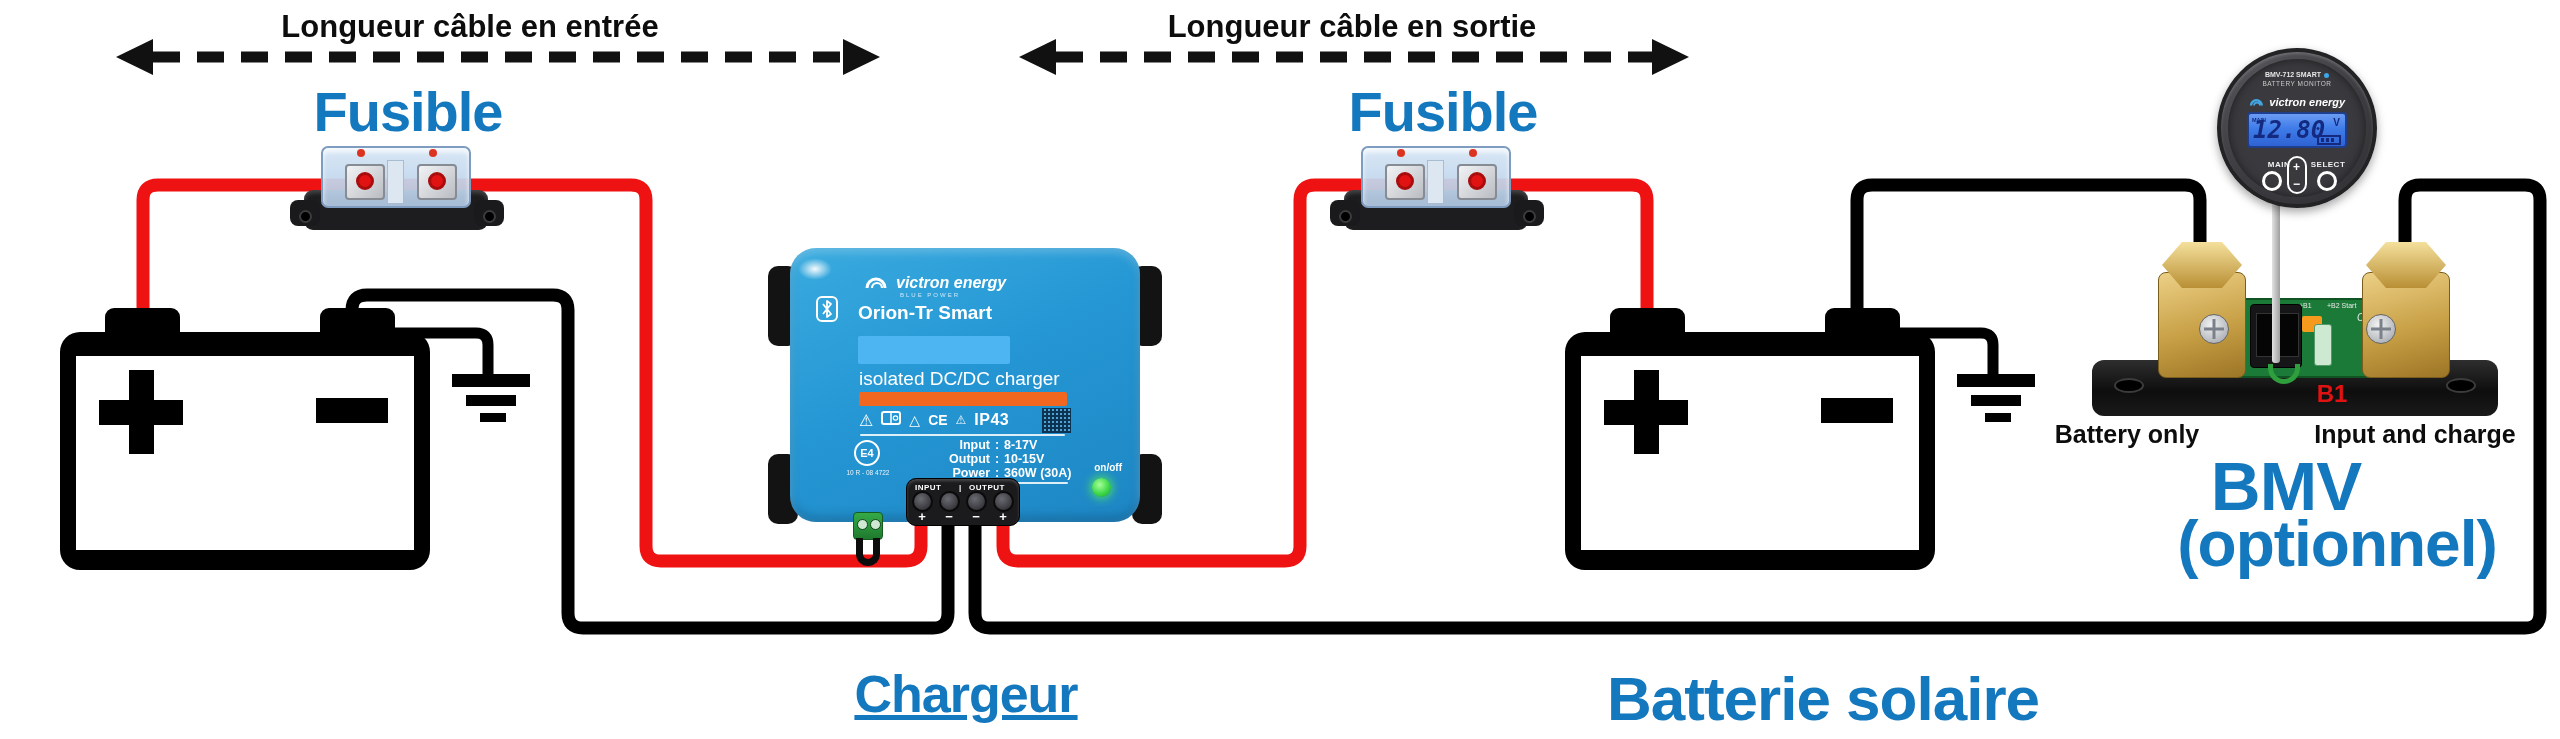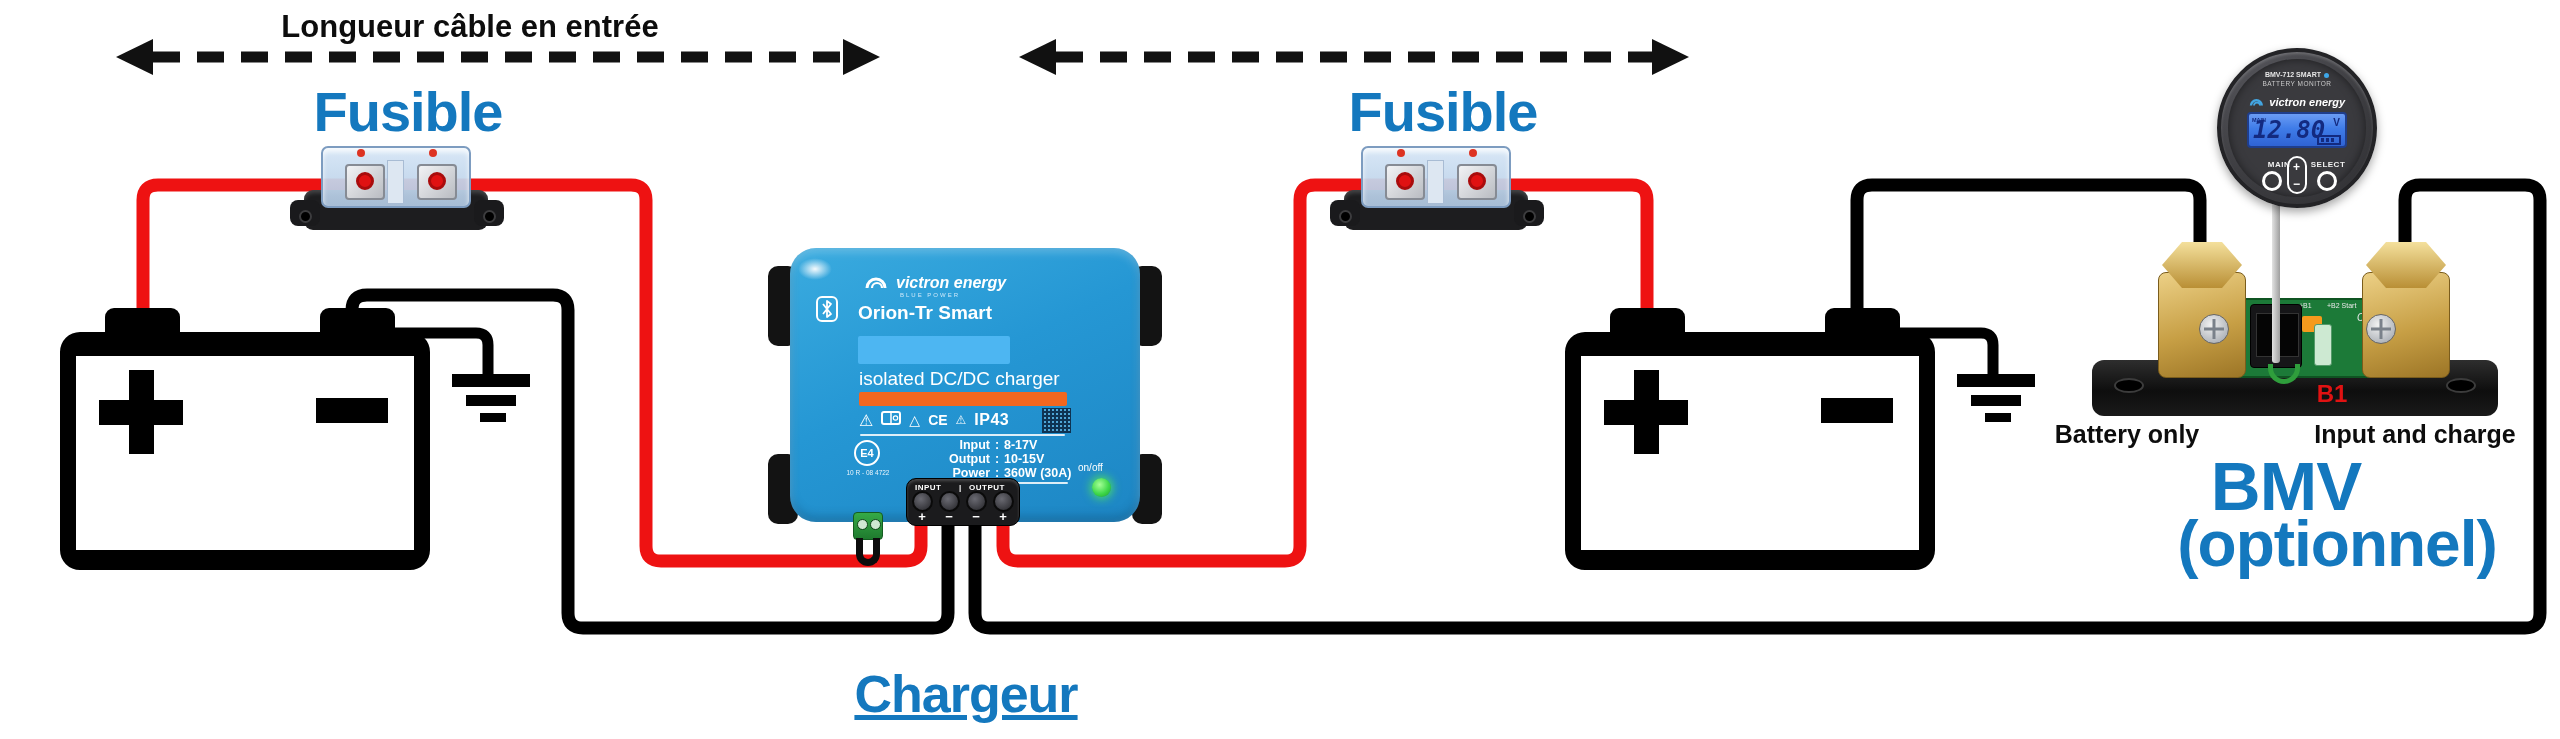--- a/index.html
+++ b/index.html
@@ -166,20 +166,21 @@
       <rect x="480" y="413" width="26" height="9" fill="#000"></rect>
     </g>
     <g>
       <rect x="1957" y="374" width="78" height="13" fill="#000"></rect>
       <rect x="1971" y="395" width="50" height="11" fill="#000"></rect>
       <rect x="1985" y="413" width="26" height="9" fill="#000"></rect>
     </g>
   </svg>
 
   <div class="title" style="left:470px;top:9px;">Longueur câble en entrée</div>
+  <div class="title" style="left:1352px;top:9px;">Longueur câble en sortie</div>
   <div class="blue-label" style="left:408px;top:84px;font-size:56px;">Fusible</div>
   <div class="blue-label" style="left:1443px;top:84px;font-size:56px;">Fusible</div>
 
   <div class="battery" style="left:60px;top:308px;">
     <div class="term" style="left:45px;"></div>
     <div class="term" style="left:260px;"></div>
     <div class="shell"></div>
     <div class="bar" style="left:39px;top:92px;width:84px;height:25px;"></div>
     <div class="bar" style="left:69px;top:62px;width:25px;height:84px;"></div>
     <div class="bar" style="left:256px;top:90px;width:72px;height:25px;"></div>
@@ -289,21 +290,21 @@
             <span class="sv">10-15V</span>
         </div>
         <div class="spec-row">
           <span class="sl">Power</span>
             <span class="ssep">:</span>
             <span class="sv">360W (30A)</span>
         </div>
       </div>
       <div class="band" style="left:150px;top:234px;width:128px;height:2px;background:rgba(255,255,255,.85);"></div>
 
-      <span class="c-white" style="left:288px;top:214px;width:44px;text-align:left;font-size:10px;">on/off</span>
+      <span class="c-white" style="left:288px;top:214px;width:44px;text-align:right;font-size:10px;font-weight:bold;">on/off</span>
       <div class="led"></div>
     </div>
 
     <div class="tblock">
       <span class="tl" style="left:8px;">INPUT</span>
       <span class="tl" style="left:52px;">|</span>
       <span class="tl" style="left:62px;">OUTPUT</span>
       <div class="screwT" style="left:5px;"></div>
       <div class="screwT" style="left:32px;"></div>
       <div class="screwT" style="left:59px;"></div>
@@ -379,14 +380,15 @@
       <span style="top:19px;">−</span>
     </div>
   </div>
 
   <div class="shunt-label" style="left:2127px;top:420px;">Battery only</div>
   <div class="shunt-label" style="left:2415px;top:420px;">Input and charge</div>
   <div class="blue-label" style="left:2286px;top:452px;font-size:69px;text-align:right;">BMV</div>
   <div class="blue-label" style="left:2290px;top:512px;font-size:64px;margin-left:47px;">(optionnel)</div>
 
   <div class="blue-label" style="left:966px;top:668px;font-size:52px;text-decoration:underline;">Chargeur</div>
+  <div class="blue-label" style="left:1823px;top:668px;font-size:62px;">Batterie solaire</div>
 
 </div>
 
 </body></html>

